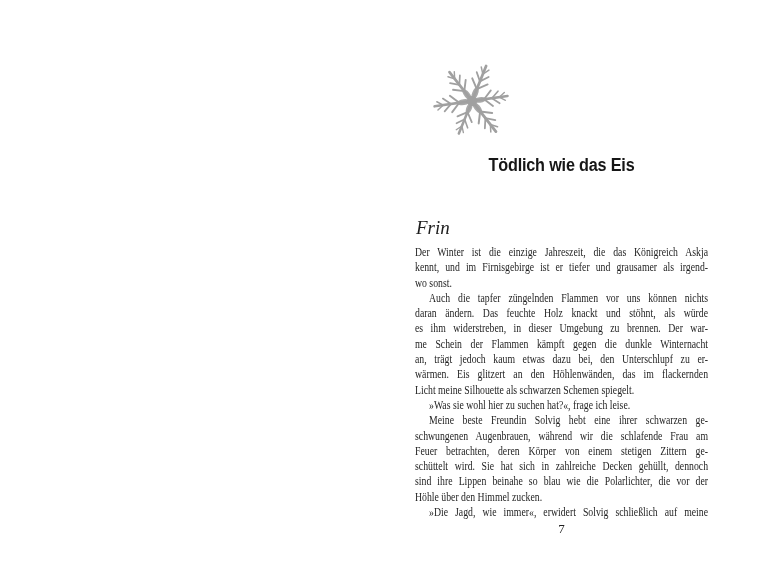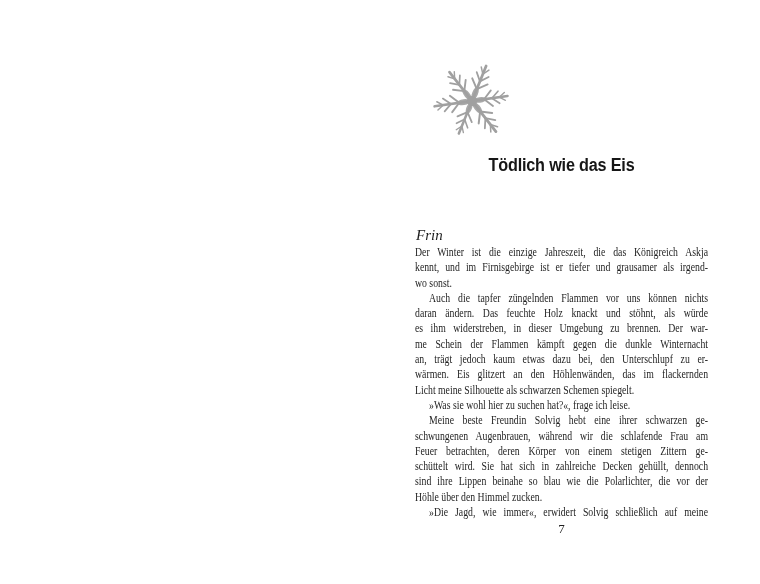--- a/index.html
+++ b/index.html
@@ -28,23 +28,23 @@
     font-family: "Liberation Sans", sans-serif;
     font-weight: bold;
     font-size: 18px;
     letter-spacing: -0.2px;
     transform: scaleX(0.9);
     color: #161616;
     white-space: nowrap;
   }
   .narrator {
     position: absolute;
-    left: 416px; top: 227px;
+    left: 416px; top: 217px;
     font-style: italic;
-    font-size: 15px;
+    font-size: 19px;
   }
   .body-text {
     position: absolute;
     left: 415px; top: 244px;
     width: 396px;
   }
   .bl {
     width: 396px;
     height: 15.3px;
     line-height: 15.3px;

